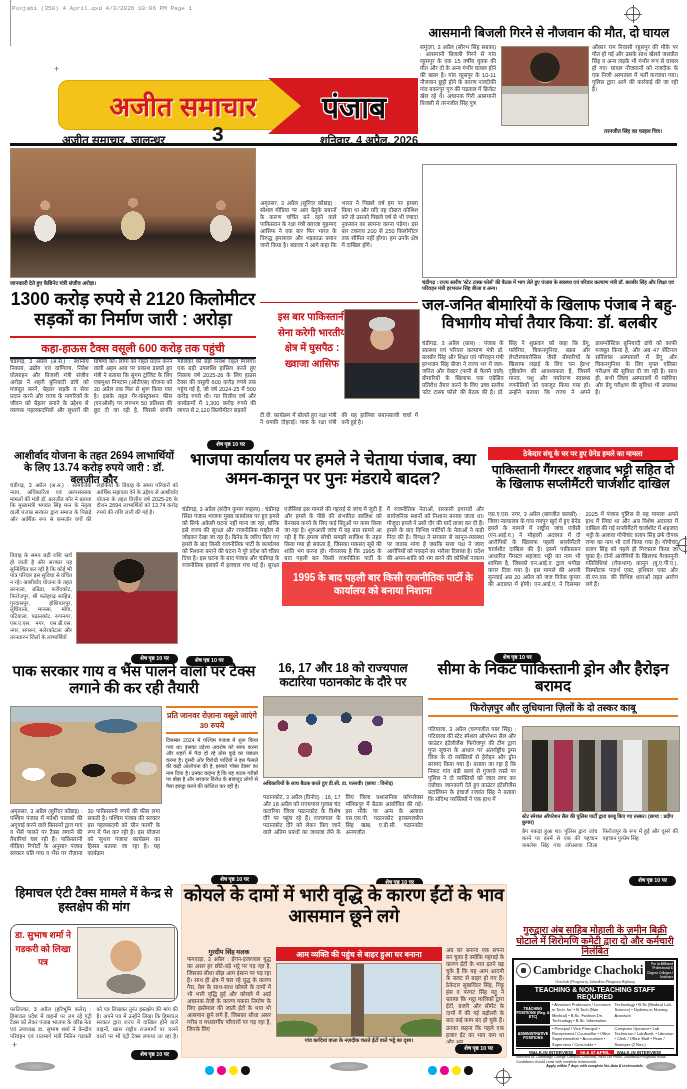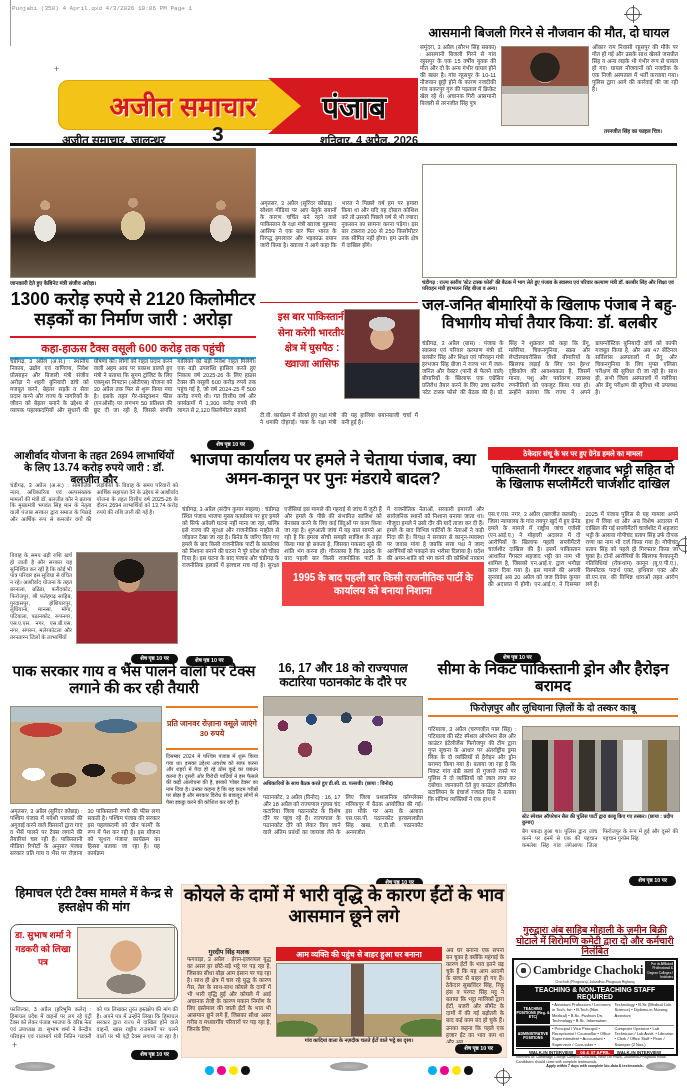--- a/index.html
+++ b/index.html
@@ -73,21 +73,21 @@
     radial-gradient(ellipse 30px 12px at 10% 92%,#5a7d3a 80%,transparent 82%),
     radial-gradient(ellipse 34px 12px at 92% 90%,#5a7d3a 80%,transparent 82%),
     linear-gradient(180deg,#cfe0ea 0 70%,#b59d72 70% 100%);}
   .crosshair{position:absolute;width:22px;height:22px;}
   .crosshair:before{content:"";position:absolute;left:50%;top:2px;bottom:2px;width:1px;background:#555;}
   .crosshair:after{content:"";position:absolute;top:50%;left:2px;right:2px;height:1px;background:#555;}
   .crosshair .ring{position:absolute;left:4px;top:4px;width:12px;height:12px;border:1px solid #555;border-radius:50%;}
   .dot{width:9px;height:9px;border-radius:50%;display:inline-block;margin-right:3px;}
   .oval{position:absolute;height:9px;border-radius:50%;background:radial-gradient(#b9b9b9,#8f8f8f);}
   .orange-rules{border-top:2px solid #e87a1e;border-bottom:2px solid #e87a1e;}
-  .red-rules{border-top:2px solid #d6181f;border-bottom:2px solid #0ea5e9;}
+  .red-rules{border-top:2px solid #d6181f;border-bottom:2px solid #0f172a;}
 </style>
 </head>
 <body>
 
 <div class="page">
 
   <div class="abs" style="left:12px;top:5px;font-family:'Liberation Mono',monospace;font-size:6px;color:#888;">Punjabi (350) 4 April.qxd   4/3/2026   10:06 PM   Page 1</div>
   <div class="abs" style="left:10px;top:0;width:1px;height:46px;background:#999;"></div>
   <div class="abs" style="left:54px;top:64px;font-size:9px;color:#555;">+</div>
   <div class="crosshair" style="left:622px;top:3px;">
@@ -165,21 +165,21 @@
     <div style="background:#E11D23;color:#fff;font-weight:bold;font-size:7px;text-align:center;padding:2px 0;">ठेकेदार संधू के घर पर हुए ग्रेनेड हमले का मामला</div>
     <div class="hl" style="margin-top:3px;font-size:12.4px;">पाकिस्तानी गैंगस्टर शहजाद भट्टी सहित दो के खिलाफ सप्लीमैंटरी चार्जशीट दाखिल</div>
     <div class="abs body cols2" style="left:0;top:64px;width:190px;height:134px;overflow:hidden;">एस.ए.एस. नगर, 3 अप्रैल (बलजीत कलसी) : जिला न्यायालय के गांव रायपुर खुर्द में हुए ग्रेनेड हमले के मामले में राष्ट्रीय जांच एजेंसी (एन.आई.ए.) ने मोहाली अदालत में दो आरोपियों के खिलाफ पहली सप्लीमैंटरी चार्जशीट दाखिल की है। इसमें पाकिस्तान आधारित गैंगस्टर शहजाद भट्टी का नाम भी शामिल है, जिसको एन.आई.ए. द्वारा भगौड़ा करार दिया गया है। इस मामले की अगली सुनवाई अब 20 अप्रैल को जज विवेक कुमार की अदालत में होगी। एन.आई.ए. ने दिसम्बर 2025 में पंजाब पुलिस से यह मामला अपने हाथ में लिया था और अब विशेष अदालत में दाखिल की गई सप्लीमैंटरी चार्जशीट में शहजाद भट्टी के अलावा गोपीचंद प्रताप सिंह उर्फ दीपक राणा का नाम भी दर्ज किया गया है। गोपीचंद प्रताप सिंह को पहले ही गिरफ्तार किया जा चुका है। दोनों आरोपियों के खिलाफ गैरकानूनी गतिविधियां (रोकथाम) कानून (यू.ए.पी.ए.), विस्फोटक पदार्थ एक्ट, हथियार एक्ट और बी.एन.एस. की विभिन्न धाराओं तहत आरोप लगे हैं।</div>
     <div class="abs" style="left:6px;top:198px;"><span class="badge">शेष पृष्ठ 10 पर</span></div>
   </div>
 
   <div class="abs" style="left:10px;top:662px;width:248px;height:220px;">
     <div class="hl" style="font-size:15px;">पाक सरकार गाय व भैंस पालने वालों पर टैक्स लगाने की कर रही तैयारी</div>
     <div class="ph ph-cattle" style="left:0;top:44px;width:150px;height:96px;"></div>
     <div class="abs" style="left:156px;top:44px;width:92px;height:176px;">
-      <div class="orange-rules" style="padding:10px 1px;text-align:center;font-weight:bold;font-size:7.8px;color:#9b2d0f;">प्रति जानवर रोज़ाना वसूले जाएंगे 30 रुपये</div>
+      <div class="orange-rules" style="padding:2px 1px;text-align:center;font-weight:bold;font-size:7.8px;color:#9b2d0f;">प्रति जानवर रोज़ाना वसूले जाएंगे 30 रुपये</div>
       <div class="body" style="margin-top:3px;height:128px;overflow:hidden;font-size:5.2px;">दिसम्बर 2024 में पश्चिम पंजाब में शुरू किया गया था। इसका उद्देश्य अवशेष को साफ करना और शहरों में पैदा हो रहे ठोस कूड़े का प्रबंधन करना है। दूसरी ओर विरोधी पार्टियों ने इस फैसले की कड़ी आलोचना की है, इसको 'गोबर टैक्स' का नाम दिया है। उनका कहना है कि यह कदम गरीबों पर बोझ है और सरकार विरोध के बावजूद लोगों से पैसा इकट्ठा करने की कोशिश कर रही है।</div>
       <div style="text-align:right;margin-top:2px;"><span class="badge">शेष पृष्ठ 10 पर</span></div>
     </div>
     <div class="abs body cols2" style="left:0;top:146px;width:150px;height:72px;overflow:hidden;">अमृतसर, 3 अप्रैल (सुरिंदर कोछड़) : पश्चिम पंजाब में मवेशी पालकों की अगुवाई करने वाले किसानों द्वारा गाएं व भैंसें पालने पर टैक्स लगाने की तैयारियां चल रही हैं। पाकिस्तानी मीडिया रिपोर्टों के अनुसार पंजाब सरकार प्रति गाय व भैंस पर रोज़ाना 30 पाकिस्तानी रुपये की फीस लगा सकती है। पश्चिम पंजाब की सरकार इस पहलकदमी को 'ग्रीन फार्मों' के रूप में पेश कर रही है। इस योजना को 'सुथरा पंजाब' कार्यक्रम का हिस्सा बताया जा रहा है। यह कार्यक्रम</div>
   </div>
 
   <div class="abs" style="left:263px;top:662px;width:160px;height:220px;">
     <div class="hl" style="font-size:12px;">16, 17 और 18 को राज्यपाल कटारिया पठानकोट के दौरे पर</div>
     <div class="ph ph-pkt" style="left:0;top:34px;width:158px;height:80px;"></div>
     <div class="abs cap" style="left:0;top:118px;width:158px;font-size:5.1px;">अधिकारियों के साथ बैठक करते हुए डी.सी. डा. पल्लवी। (छाया : विनोद)</div>

